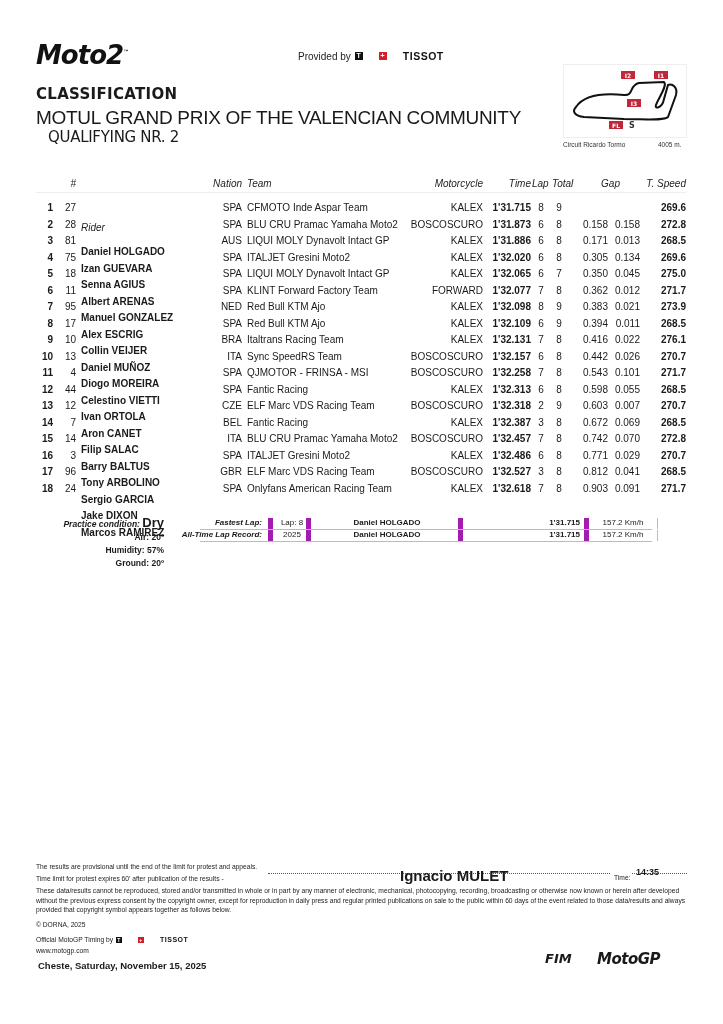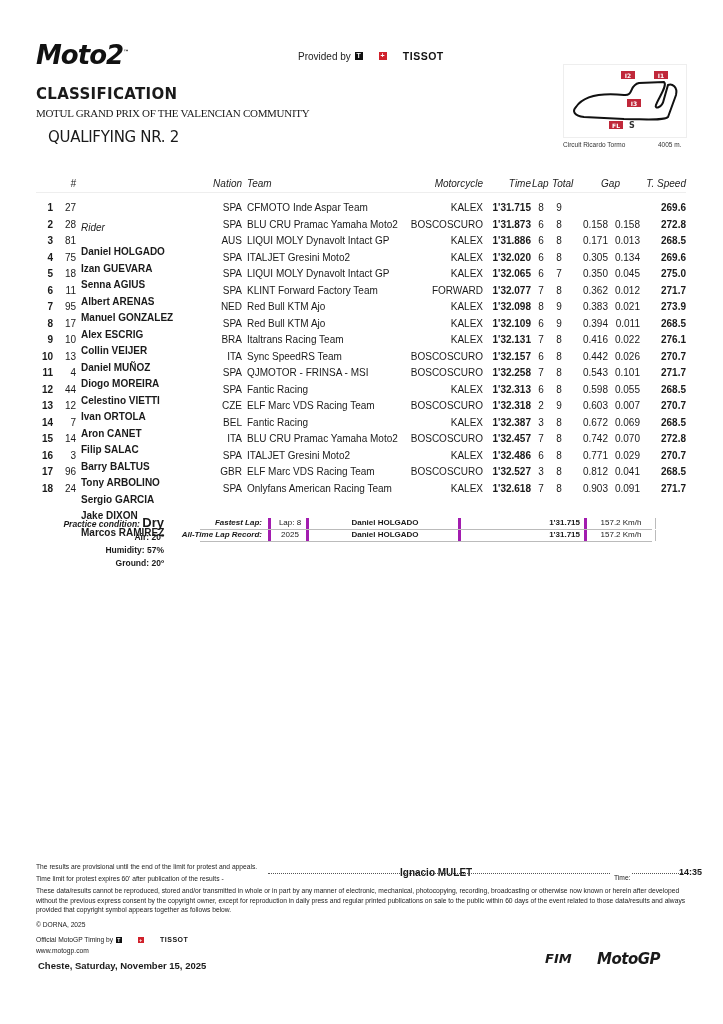--- a/index.html
+++ b/index.html
@@ -5,21 +5,21 @@
   html, body { margin:0; padding:0; background:#ffffff; }
   body { width:723px; height:1024px; position:relative; overflow:hidden; font-family:"Liberation Sans", sans-serif; color:#1a1a1a; }
   .abs { position:absolute; }
   .logo { left:36px; top:40px; font-family:"DejaVu Sans", sans-serif; font-weight:bold; font-style:italic; font-size:26px; letter-spacing:-1px; color:#111; }
   .logo sup { font-size:6px; font-style:normal; }
   .provided { left:298px; top:50px; font-size:10px; color:#222; display:flex; align-items:center; gap:4px; }
   .tissot { display:inline-flex; align-items:center; gap:16px; font-weight:bold; font-size:10.5px; letter-spacing:0.5px; color:#111; }
   .tbox { display:inline-block; width:8px; height:8px; background:#111; color:#fff; font-size:7px; line-height:8px; text-align:center; }
   .tbox.red { background:#d0212b; }
   .title1 { left:36px; top:85px; font-family:"DejaVu Sans", sans-serif; font-weight:bold; font-size:15px; letter-spacing:0.3px; }
-  .title2 { left:36px; top:107px; font-family:Liberation Serif, serif; font-size:11px; letter-spacing:-0.3px; }
+  .title2 { left:36px; top:107px; font-family:Liberation Sans, sans-serif; font-size:19px; letter-spacing:-0.3px; }
   .title3 { left:48px; top:128px; font-family:"DejaVu Sans", sans-serif; font-size:15px; letter-spacing:-0.3px; }
   .circuit-map { left:563px; top:64px; width:122px; height:72px; border:1px solid #eee; }
   .circuit-name { left:563px; top:141px; font-size:6.5px; color:#333; }
   .circuit-len { left:658px; top:141px; font-size:6.5px; color:#333; }
 
   .table { left:36px; top:176px; width:650px; }
   .hdr { position:relative; height:16px; font-style:italic; font-size:10px; color:#222; border-bottom:1px solid #eee; }
   .row { position:relative; height:16.5px; font-size:10px; }
   .c { position:absolute; top:3px; white-space:nowrap; }
   .pos { left:0; width:17px; text-align:right; font-weight:bold; }
@@ -36,35 +36,35 @@
   .spd { right:0; text-align:right; font-weight:bold; }
   .hdr .c { top:2px; }
   .hdr .rider, .hdr .time, .hdr .spd { font-weight:normal; }
 
   .cond { left:36px; top:516px; width:128px; text-align:right; font-size:8.5px; font-weight:bold; font-style:italic; line-height:13px; }
   .cond .big { font-size:13px; font-style:normal; }
   .cond div { text-align:right; }
   .records { left:200px; top:518px; font-size:8px; }
   .rec-row { position:relative; height:11px; border-bottom:1px solid #bbb; }
   .rec-lbl { position:absolute; right:432px; width:100px; text-align:right; font-weight:bold; font-style:italic; top:0; white-space:nowrap;}
-  .rec-row .box { position:absolute; top:0; height:11px; border-left:3px solid #a21caf; }
+  .rec-row .box { position:absolute; top:0; height:11px; border-left:5px solid #a21caf; }
   .rec-year { left:68px; width:38px; text-align:center; }
   .rec-name { left:106px; width:152px; text-align:center; font-weight:bold; }
   .rec-time { left:258px; width:126px; text-align:right; font-weight:bold; padding-right:4px; box-sizing:border-box; }
   .rec-spd { left:384px; width:68px; text-align:center; border-right:1px solid #bbb; }
 
   .foot { left:36px; font-size:6.7px; color:#222; line-height:9.5px; }
   .official { left:36px; top:936px; font-size:6.7px; display:flex; align-items:center; gap:3px; }
   .url { left:36px; top:947px; font-size:6.7px; }
   .place { left:38px; top:960px; font-size:9.5px; font-weight:bold; }
   .sig-line { left:268px; top:873px; width:342px; border-bottom:1px dotted #555; }
-  .sig-name { left:400px; top:867px; font-size:10px; font-weight:bold; }
+  .sig-name { left:400px; top:867px; font-size:15px; font-weight:bold; }
   .time-lbl { left:614px; top:874px; font-size:6.7px; }
   .time-line { left:632px; top:873px; width:55px; border-bottom:1px dotted #555; }
-  .time-val { left:636px; top:867px; font-size:9px; font-weight:bold;margin-left:43px; }
+  .time-val { left:636px; top:867px; font-size:9px; font-weight:bold; }
   .fim { left:545px; top:951px; font-family:"DejaVu Sans", sans-serif; font-weight:bold; font-style:italic; font-size:13px; }
   .motogp { left:597px; top:950px; font-family:"DejaVu Sans", sans-serif; font-weight:bold; font-style:italic; font-size:15px; letter-spacing:-0.5px; }
 </style>
 </head>
 <body>
 
 <div class="abs logo"><span>Moto2</span><sup>™</sup></div>
 <div class="abs provided">
   <span>Provided by</span>
   <span class="tissot">

